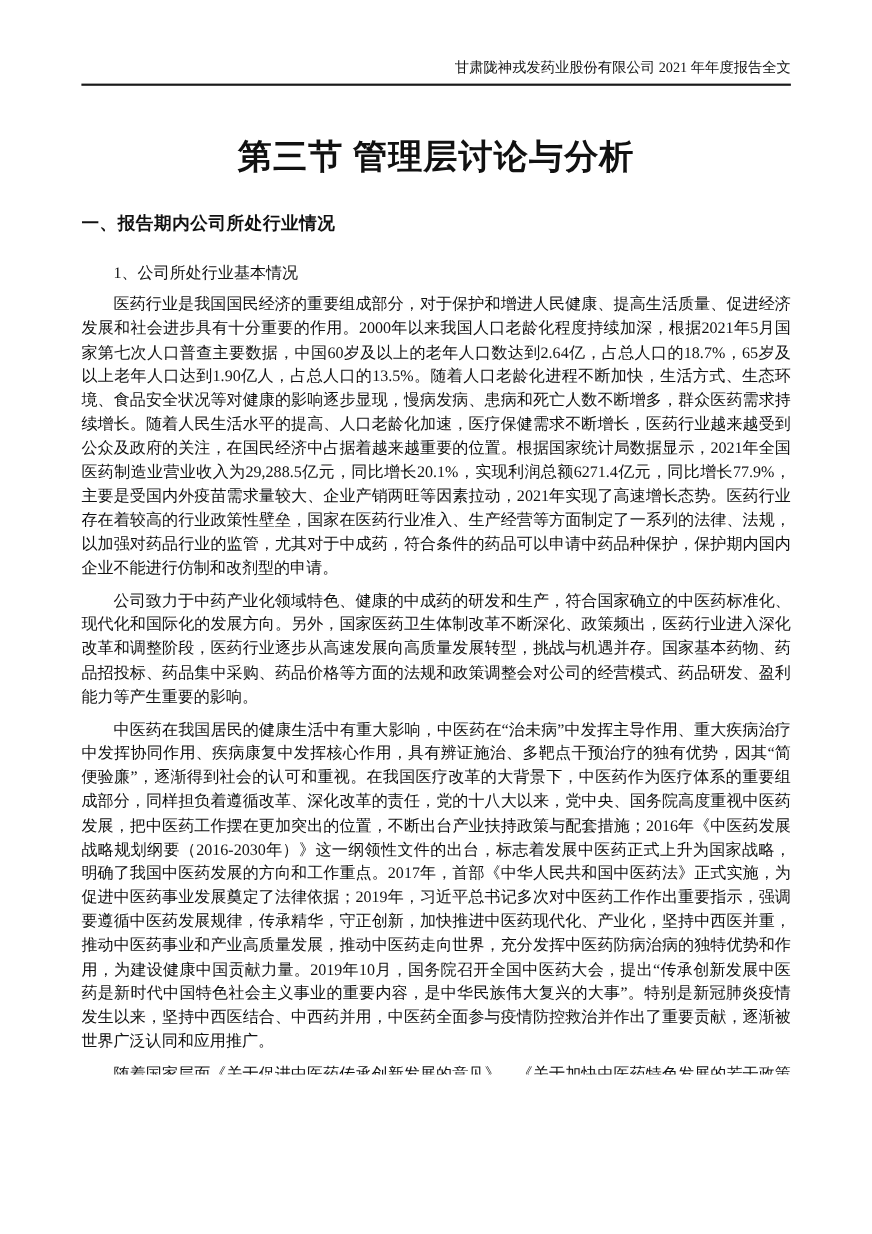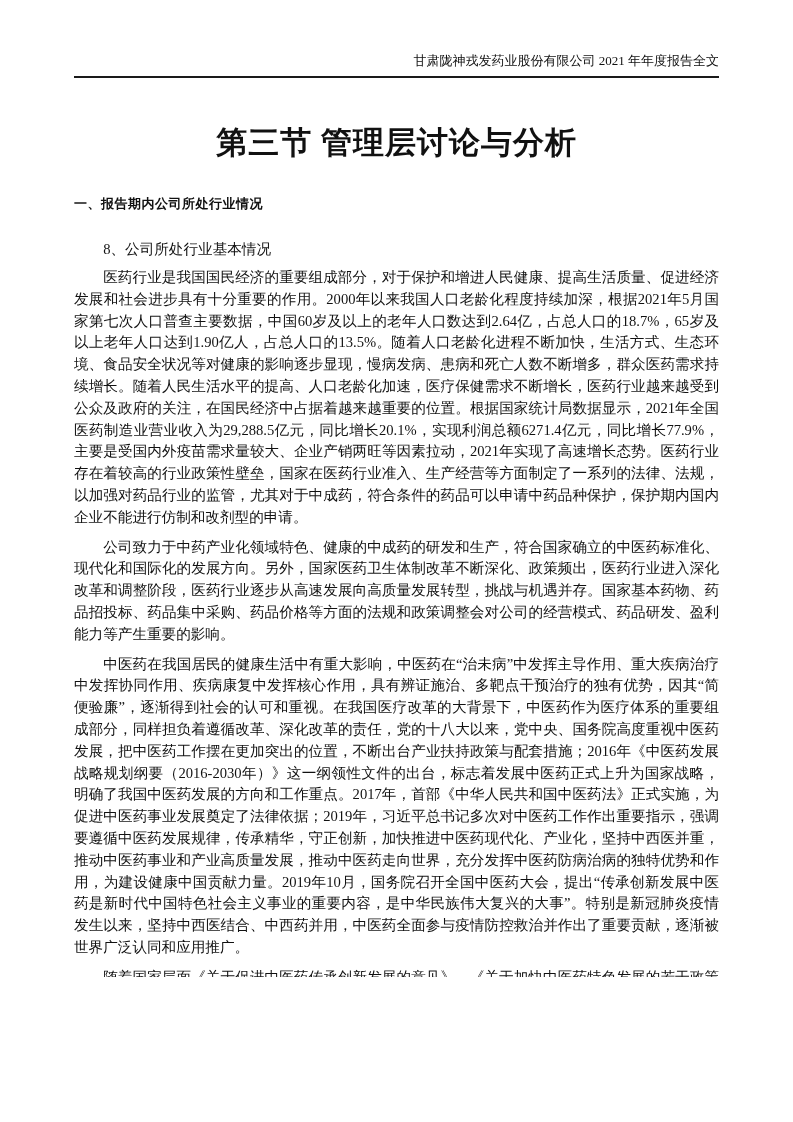--- a/index.html
+++ b/index.html
@@ -31,21 +31,21 @@
   .doc-title {
     margin: 50px 0 0 0;
     text-align: center;
     font-size: 31px;
     line-height: 30px;
     font-weight: bold;
     letter-spacing: 1px;
   }
   .section-heading {
     margin: 36px 0 0 0;
-    font-size: 13px;
+    font-size: 16px;
     line-height: 20px;
     font-weight: bold;
     letter-spacing: 0.5px;
   }
   .sub-heading {
     margin: 25px 0 0 0;
     font-size: 14.6px;
     line-height: 20px;
     font-weight: normal;
     text-indent: 2em;
@@ -70,21 +70,21 @@
 <body>
 
 <div class="page">
 
   <div class="doc-header">甘肃陇神戎发药业股份有限公司 2021 年年度报告全文</div>
 
   <h1 class="doc-title">第三节 管理层讨论与分析</h1>
 
   <h2 class="section-heading">一、报告期内公司所处行业情况</h2>
 
-  <h3 class="sub-heading">8、公司所处行业基本情况</h3>
+  <h3 class="sub-heading">1、公司所处行业基本情况</h3>
 
   <p class="para">医药行业是我国国民经济的重要组成部分，对于保护和增进人民健康、提高生活质量、促进经济发展和社会进步具有十分重要的作用。2000年以来我国人口老龄化程度持续加深，根据2021年5月国家第七次人口普查主要数据，中国60岁及以上的老年人口数达到2.64亿，占总人口的18.7%，65岁及以上老年人口达到1.90亿人，占总人口的13.5%。随着人口老龄化进程不断加快，生活方式、生态环境、食品安全状况等对健康的影响逐步显现，慢病发病、患病和死亡人数不断增多，群众医药需求持续增长。随着人民生活水平的提高、人口老龄化加速，医疗保健需求不断增长，医药行业越来越受到公众及政府的关注，在国民经济中占据着越来越重要的位置。根据国家统计局数据显示，2021年全国医药制造业营业收入为29,288.5亿元，同比增长20.1%，实现利润总额6271.4亿元，同比增长77.9%，主要是受国内外疫苗需求量较大、企业产销两旺等因素拉动，2021年实现了高速增长态势。医药行业存在着较高的行业政策性壁垒，国家在医药行业准入、生产经营等方面制定了一系列的法律、法规，以加强对药品行业的监管，尤其对于中成药，符合条件的药品可以申请中药品种保护，保护期内国内企业不能进行仿制和改剂型的申请。</p>
 
   <p class="para">公司致力于中药产业化领域特色、健康的中成药的研发和生产，符合国家确立的中医药标准化、现代化和国际化的发展方向。另外，国家医药卫生体制改革不断深化、政策频出，医药行业进入深化改革和调整阶段，医药行业逐步从高速发展向高质量发展转型，挑战与机遇并存。国家基本药物、药品招投标、药品集中采购、药品价格等方面的法规和政策调整会对公司的经营模式、药品研发、盈利能力等产生重要的影响。</p>
 
 
   <p class="para">中医药在我国居民的健康生活中有重大影响，中医药在“治未病”中发挥主导作用、重大疾病治疗中发挥协同作用、疾病康复中发挥核心作用，具有辨证施治、多靶点干预治疗的独有优势，因其“简便验廉”，逐渐得到社会的认可和重视。在我国医疗改革的大背景下，中医药作为医疗体系的重要组成部分，同样担负着遵循改革、深化改革的责任，党的十八大以来，党中央、国务院高度重视中医药发展，把中医药工作摆在更加突出的位置，不断出台产业扶持政策与配套措施；2016年《中医药发展战略规划纲要（2016-2030年）》这一纲领性文件的出台，标志着发展中医药正式上升为国家战略，明确了我国中医药发展的方向和工作重点。2017年，首部《中华人民共和国中医药法》正式实施，为促进中医药事业发展奠定了法律依据；2019年，习近平总书记多次对中医药工作作出重要指示，强调要遵循中医药发展规律，传承精华，守正创新，加快推进中医药现代化、产业化，坚持中西医并重，推动中医药事业和产业高质量发展，推动中医药走向世界，充分发挥中医药防病治病的独特优势和作用，为建设健康中国贡献力量。2019年10月，国务院召开全国中医药大会，提出“传承创新发展中医药是新时代中国特色社会主义事业的重要内容，是中华民族伟大复兴的大事”。特别是新冠肺炎疫情发生以来，坚持中西医结合、中西药并用，中医药全面参与疫情防控救治并作出了重要贡献，逐渐被世界广泛认同和应用推广。</p>
 
   <p class="para">随着国家层面《关于促进中医药传承创新发展的意见》、《关于加快中医药特色发展的若干政策措施》《“十四五”全民医疗保障规划的通知》以及《药品注册管理办法》、《中药注册分类及申报资料要求》、《关于医保支持中医药传承创新发展的指导意见》、《关于印发推进妇幼健康领域中医药工作实施方案（2021-2025年）的通知》、《关于进一步加强综合医院中医药工作推动中西医协同发展的意见》等一系列</p>
 

